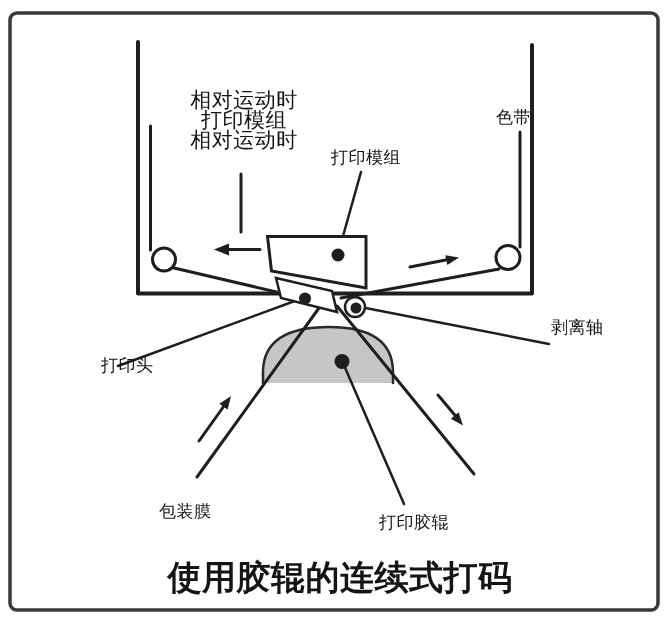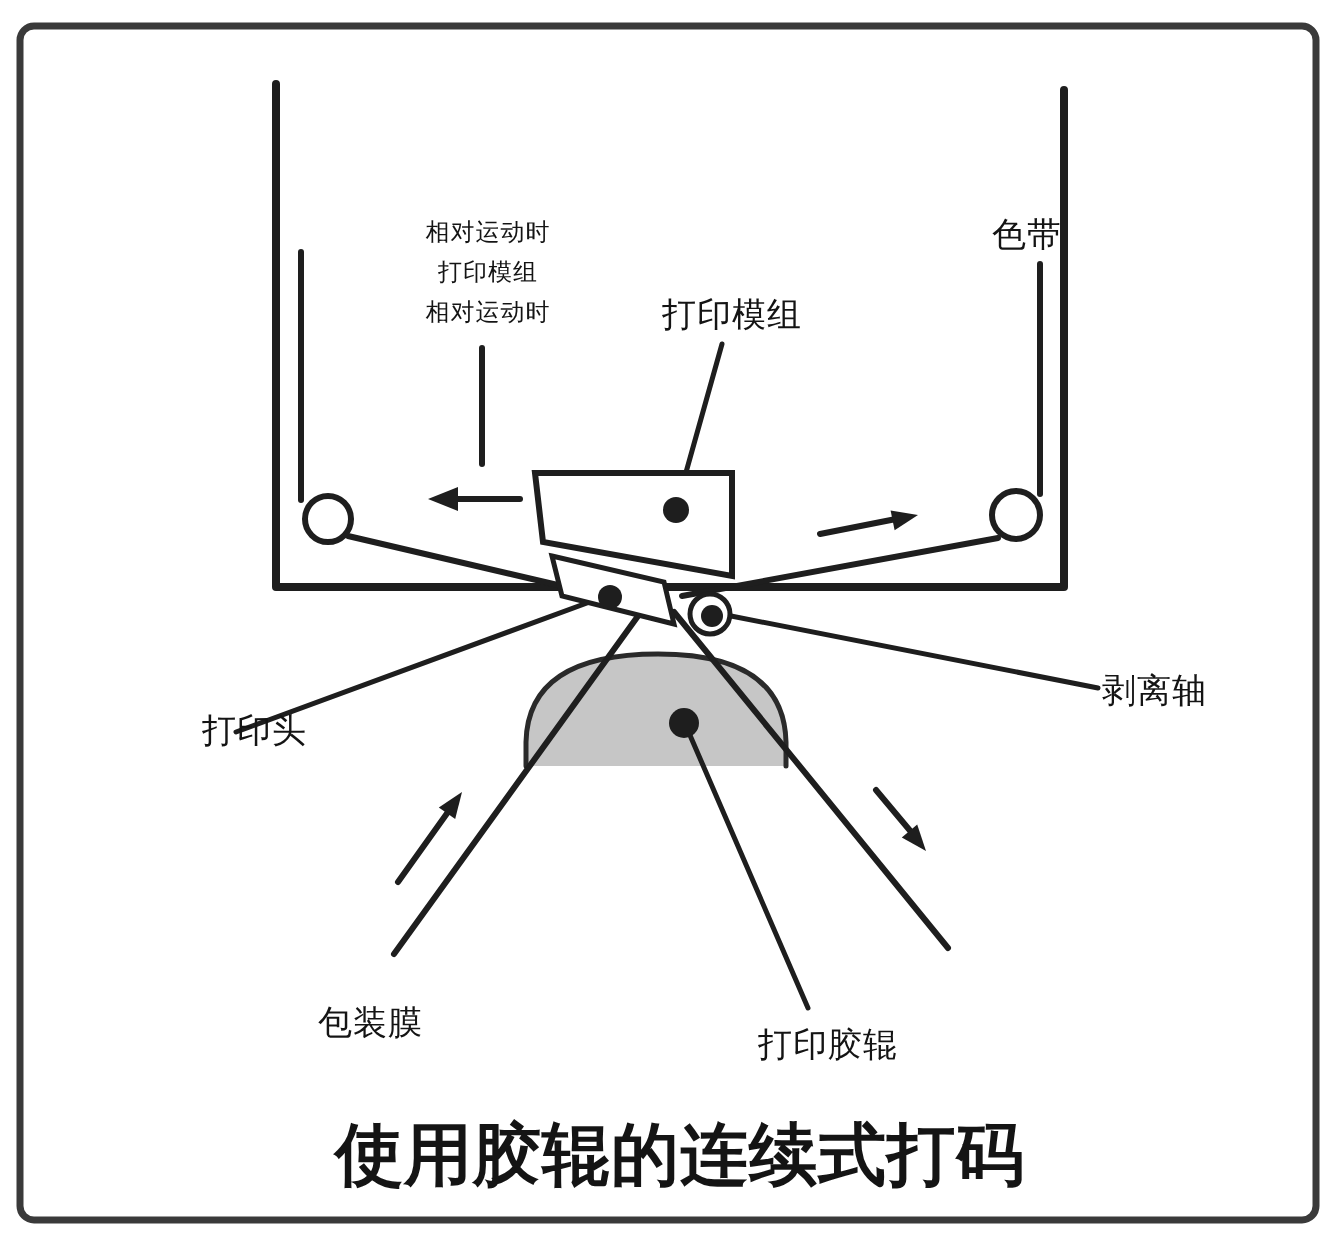--- a/index.html
+++ b/index.html
@@ -27,22 +27,22 @@
   .dot{fill:var(--line);stroke:none;}
   .head{fill:var(--line);stroke:none;}
   .domefill{fill:var(--roller_fill);stroke:none;}
   .domestroke{fill:none;stroke:#2a2a2a;stroke-width:2.5;stroke-linecap:round;}
   
   .lbl{
     position:absolute;font-size:17px;line-height:19px;white-space:nowrap;
     color:var(--text);letter-spacing:0.5px;
   }
   .note{
-    position:absolute;left:244px;top:106px;transform:translateX(-50%);
-    text-align:center;font-size:12px;line-height:20px;letter-spacing:0.5px;white-space:nowrap;
+    position:absolute;left:244px;top:90px;transform:translateX(-50%);
+    text-align:center;font-size:21px;line-height:20px;letter-spacing:0.5px;white-space:nowrap;
   }
   .note span{display:block;}
   .title{
     position:absolute;left:340px;top:555px;transform:translateX(-50%);
     font-size:34px;font-weight:700;letter-spacing:0.5px;white-space:nowrap;
   }
 </style>
 </head>
 <body>
 
@@ -109,21 +109,21 @@
     <span>打印模组</span>
     <span>相对运动时</span>
   </div>
 
   <div class="lbl" style="left:331px;top:148px;">打印模组</div>
 
   <div class="lbl" style="left:496px;top:108px;">色带</div>
 
   <div class="lbl" style="left:57px;top:356px;margin-left:44px;">打印头</div>
 
-  <div class="lbl" style="left:551px;top:336px;">剥离轴</div>
+  <div class="lbl" style="left:551px;top:318px;">剥离轴</div>
 
   <div class="lbl" style="left:159px;top:502px;">包装膜</div>
 
   <div class="lbl" style="left:379px;top:513px;">打印胶辊</div>
 
   <div class="title">使用胶辊的连续式打码</div>
 
 </div>
 
 </body></html>

